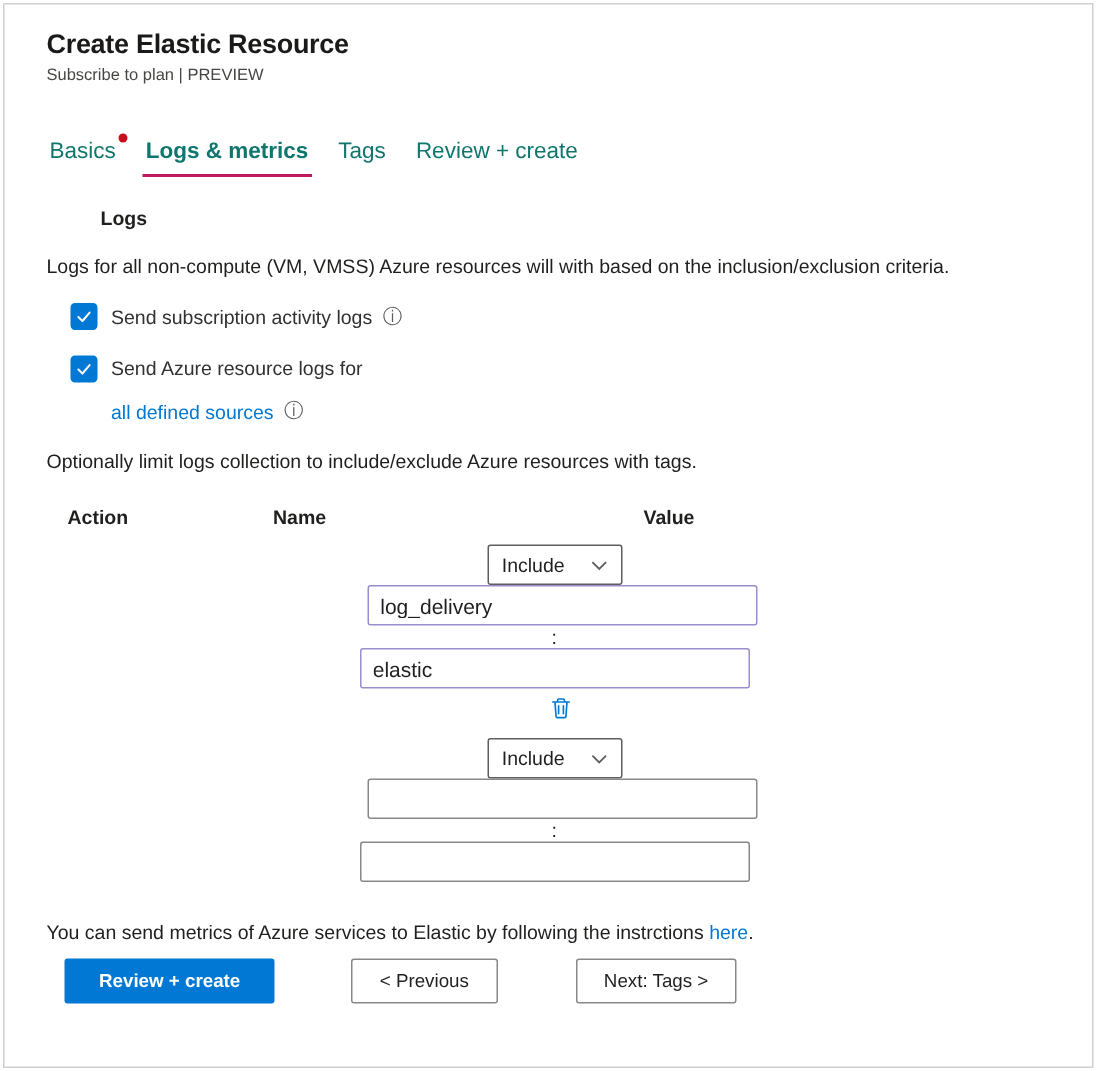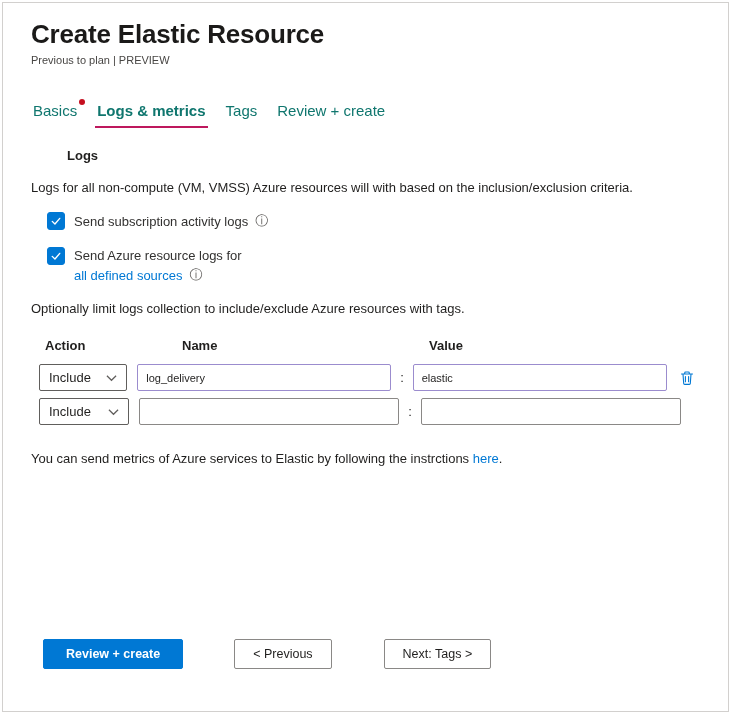--- a/index.html
+++ b/index.html
@@ -10,21 +10,21 @@
     color: #323130;
     overflow: hidden;
   }
   .frame {
     position: absolute; left: 2px; top: 2px; right: 2px; bottom: 2px;
     border: 1px solid #d2d0ce;
     background: #fff;
   }
   .content { position: relative; height: 100%; padding: 16px 28px 0 28px; }
 
-  .title { font-size: 26px; font-weight: bold; color: #1b1a19; letter-spacing: -0.2px; }
+  .title { font-size: 18px; font-weight: bold; color: #1b1a19; letter-spacing: -0.2px; }
   .subtitle { font-size: 11px; color: #484644; margin-top: 4px; }
 
   .tabs { display: flex; gap: 16px; margin-top: 30px; }
   .tab {
     font-size: 15px; color: #0f766e; cursor: pointer;
     position: relative; padding: 6px 2px 7px 2px;
   }
   .tab.active { font-weight: bold; border-bottom: 2px solid #be185d; }
   .dot {
     position: absolute; top: 3px; right: -6px;
@@ -33,39 +33,39 @@
 
   .section-heading { font-size: 13px; font-weight: bold; margin-top: 20px; color: #201f1e; margin-left: 36px; }
   .body-text { font-size: 13px; margin-top: 17px; color: #201f1e; }
 
   .cb-row { display: flex; align-items: flex-start; gap: 9px; margin-top: 17px; font-size: 13px; margin-left: 16px; }
   .cb {
     width: 18px; height: 18px; flex: none; margin-top: 0px;
     background: #0078d4; border: 1px solid #0078d4; border-radius: 3px;
     display: flex; align-items: center; justify-content: center; cursor: pointer;
   }
-  .cb-label-wrap { display: flex; flex-direction: column; gap: 3px; padding-top: 1px; }
+  .cb-label-wrap { display: flex; flex-direction: column; gap: 12px; padding-top: 1px; }
   .cb-label { display: flex; align-items: center; gap: 7px; }
   .info { color: #605e5c; font-size: 13px; font-style: normal; cursor: pointer; }
   .link { color: #0078d4; cursor: pointer; text-decoration: none; }
 
   .tag-table { margin-top: 22px; margin-left: 8px; }
   .tag-head { display: flex; font-size: 13px; font-weight: bold; color: #201f1e; margin-bottom: 11px; }
   .th-action { width: 98px; padding-left: 6px; }
   .th-name { width: 292px; padding-left: 45px; }
   .th-value { width: 260px; }
-  .tag-row { display: flex; align-items: center; margin-bottom: 7px; }
+  .tag-row { display: flex; align-items: center; margin-bottom: 7px; flex-direction: column; }
   .select {
     width: 90px; height: 27px; border: 1px solid #605e5c; border-radius: 2px;
     display: flex; align-items: center; justify-content: space-between;
     padding: 0 9px; font-size: 13px; background: #fff; cursor: pointer; color: #201f1e;
   }
   .tt-input {
     height: 27px; width: 260px; border: 1px solid #9b8cce; border-radius: 2px;
-    padding: 0 8px; font-size: 11px; font-family: inherit; color: #201f1e; background: #fff;
+    padding: 0 8px; font-size: 14px; font-family: inherit; color: #201f1e; background: #fff;
     margin-left: 10px; outline: none;
   }
   .tt-input.neutral { border-color: #8a8886; }
   .colon { width: 22px; text-align: center; font-size: 13px; color: #201f1e; }
   .trash-btn {
     width: 26px; height: 26px; margin-left: 8px; border: none; background: transparent;
     display: flex; align-items: center; justify-content: center; cursor: pointer;
   }
 
   .metrics-block { margin-top: 26px; }
@@ -83,21 +83,21 @@
   .btn-prev { margin-left: 51px; }
   .btn-next { margin-left: 52px; }
 </style>
 </head>
 <body>
 
 <div class="frame">
   <div class="content">
 
     <div class="title">Create Elastic Resource</div>
-    <div class="subtitle">Previous to plan | PREVIEW</div>
+    <div class="subtitle">Subscribe to plan | PREVIEW</div>
 
     <div class="tabs">
       <div class="tab">
         <span>Basics</span>
         <span class="dot"></span>
       </div>
       <div class="tab active">
         <span>Logs &amp; metrics</span>
       </div>
       <div class="tab">

